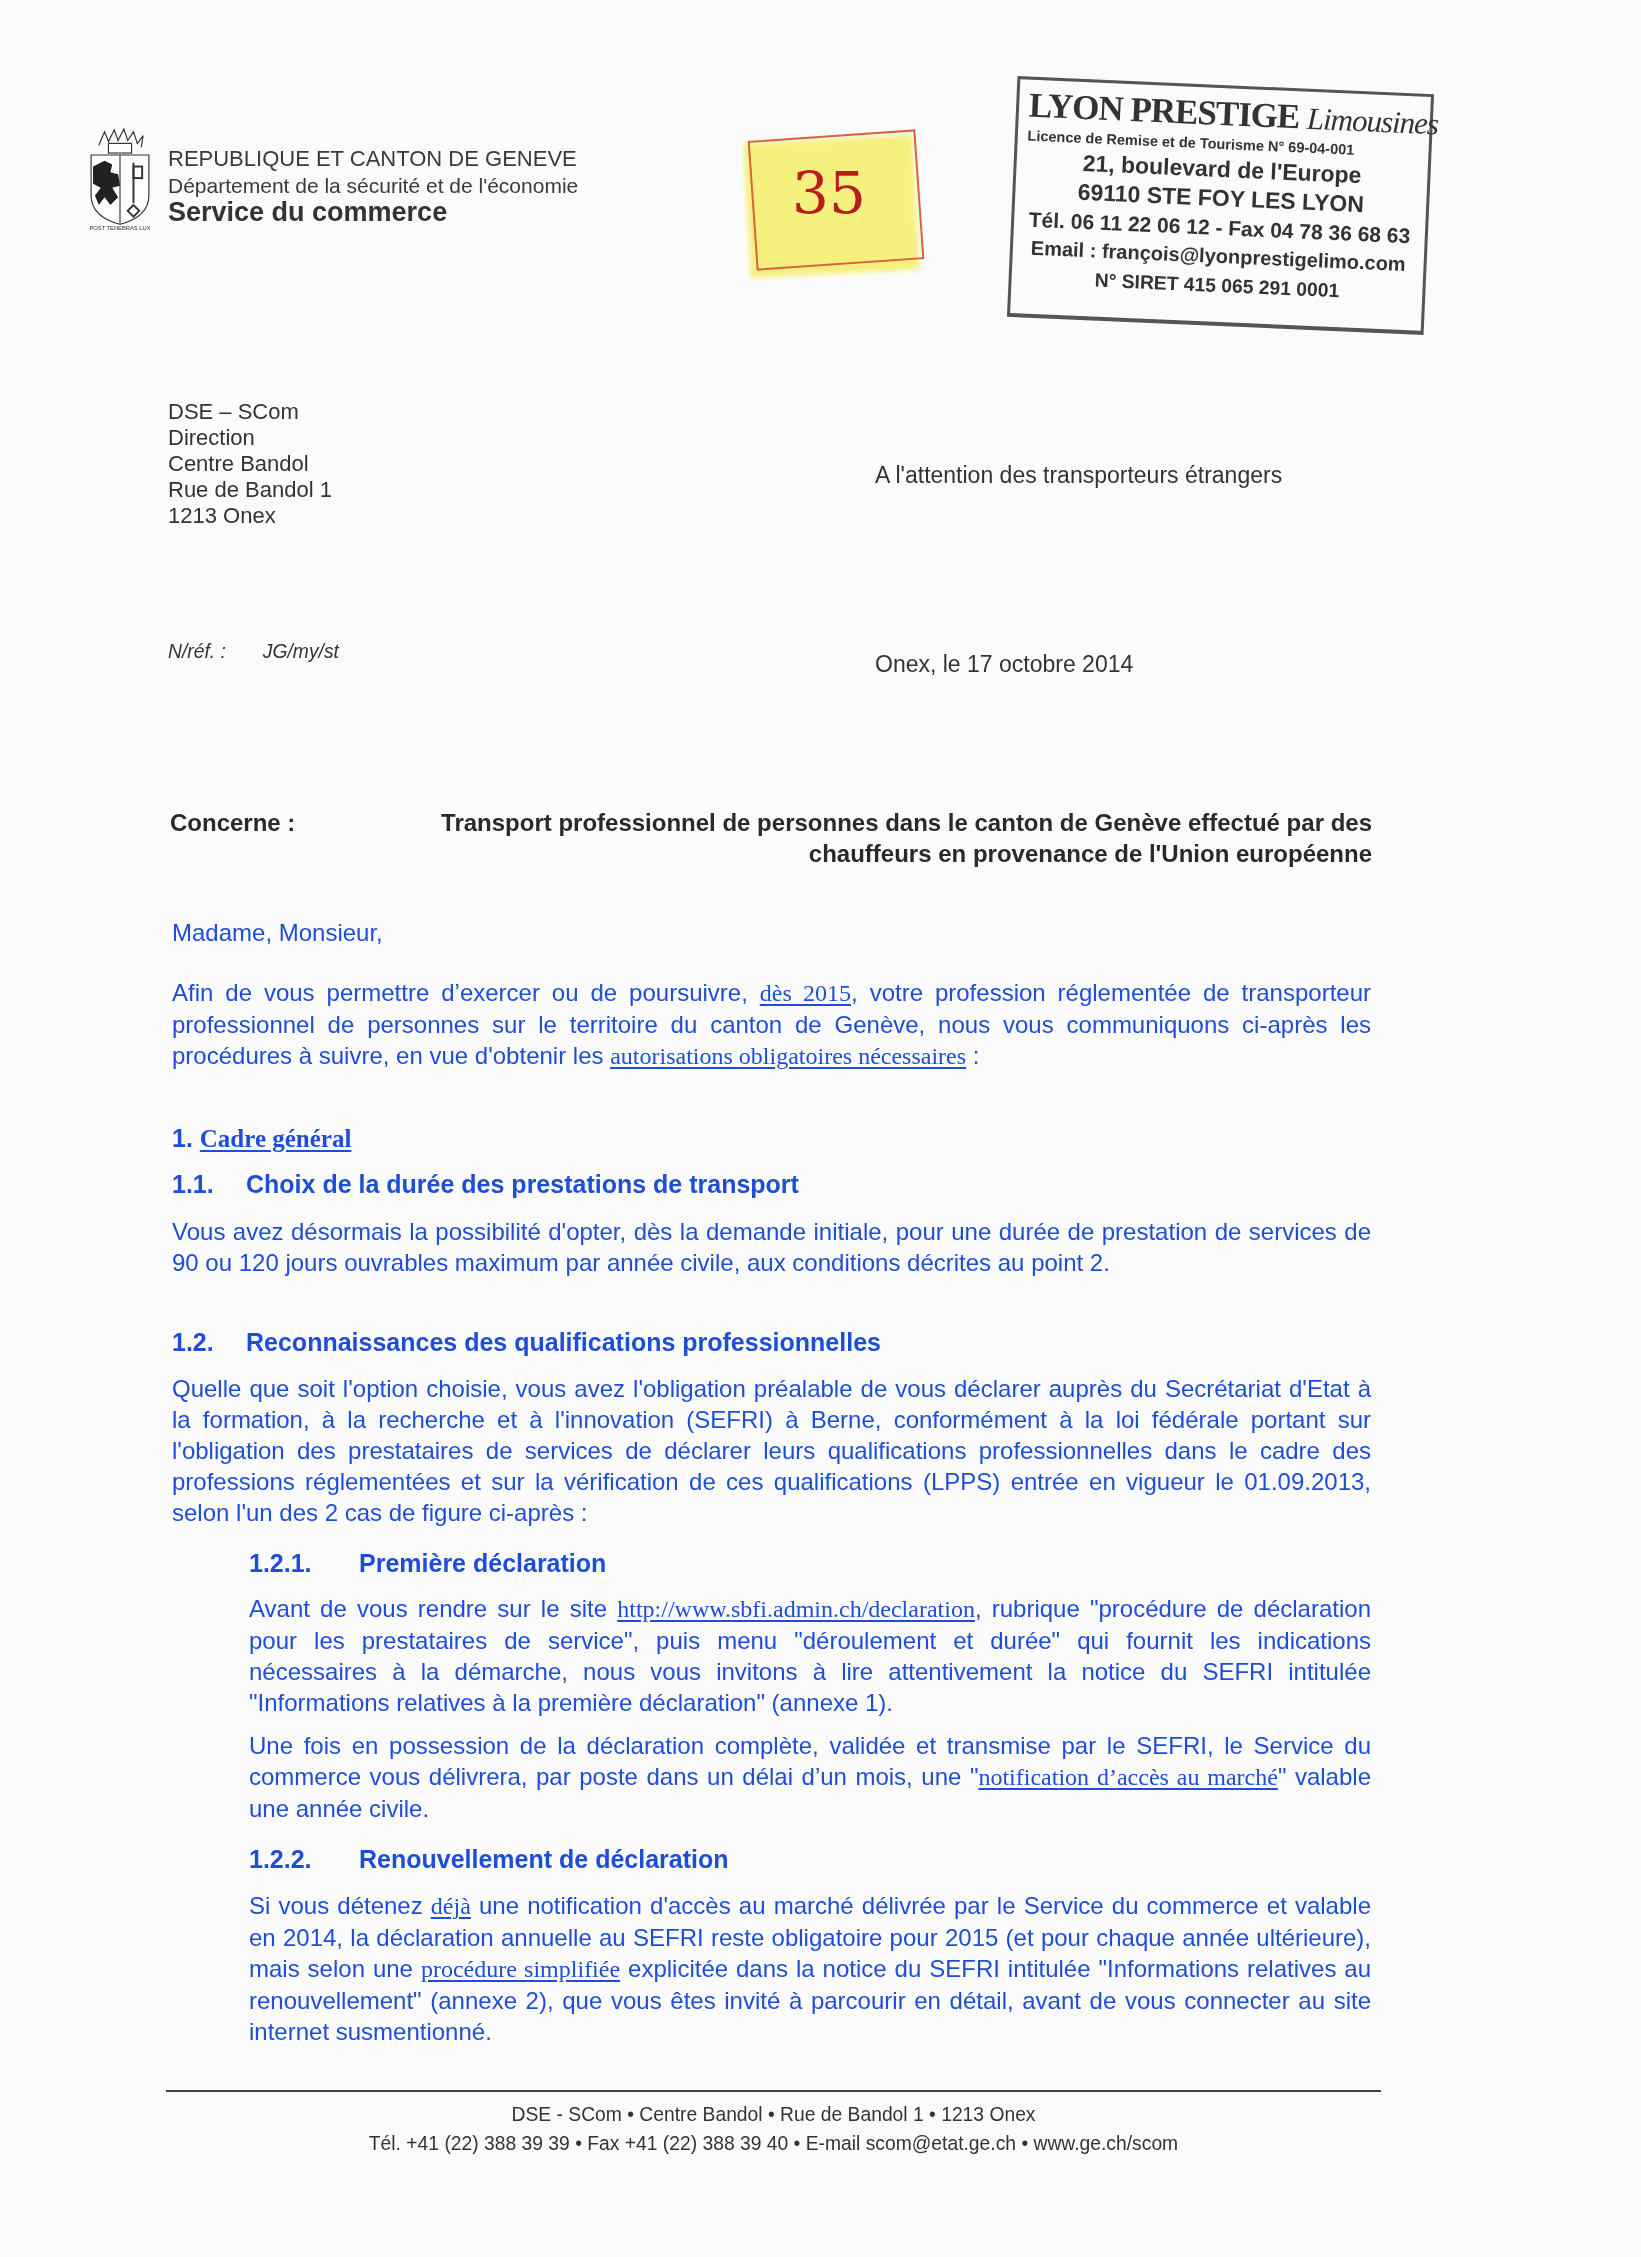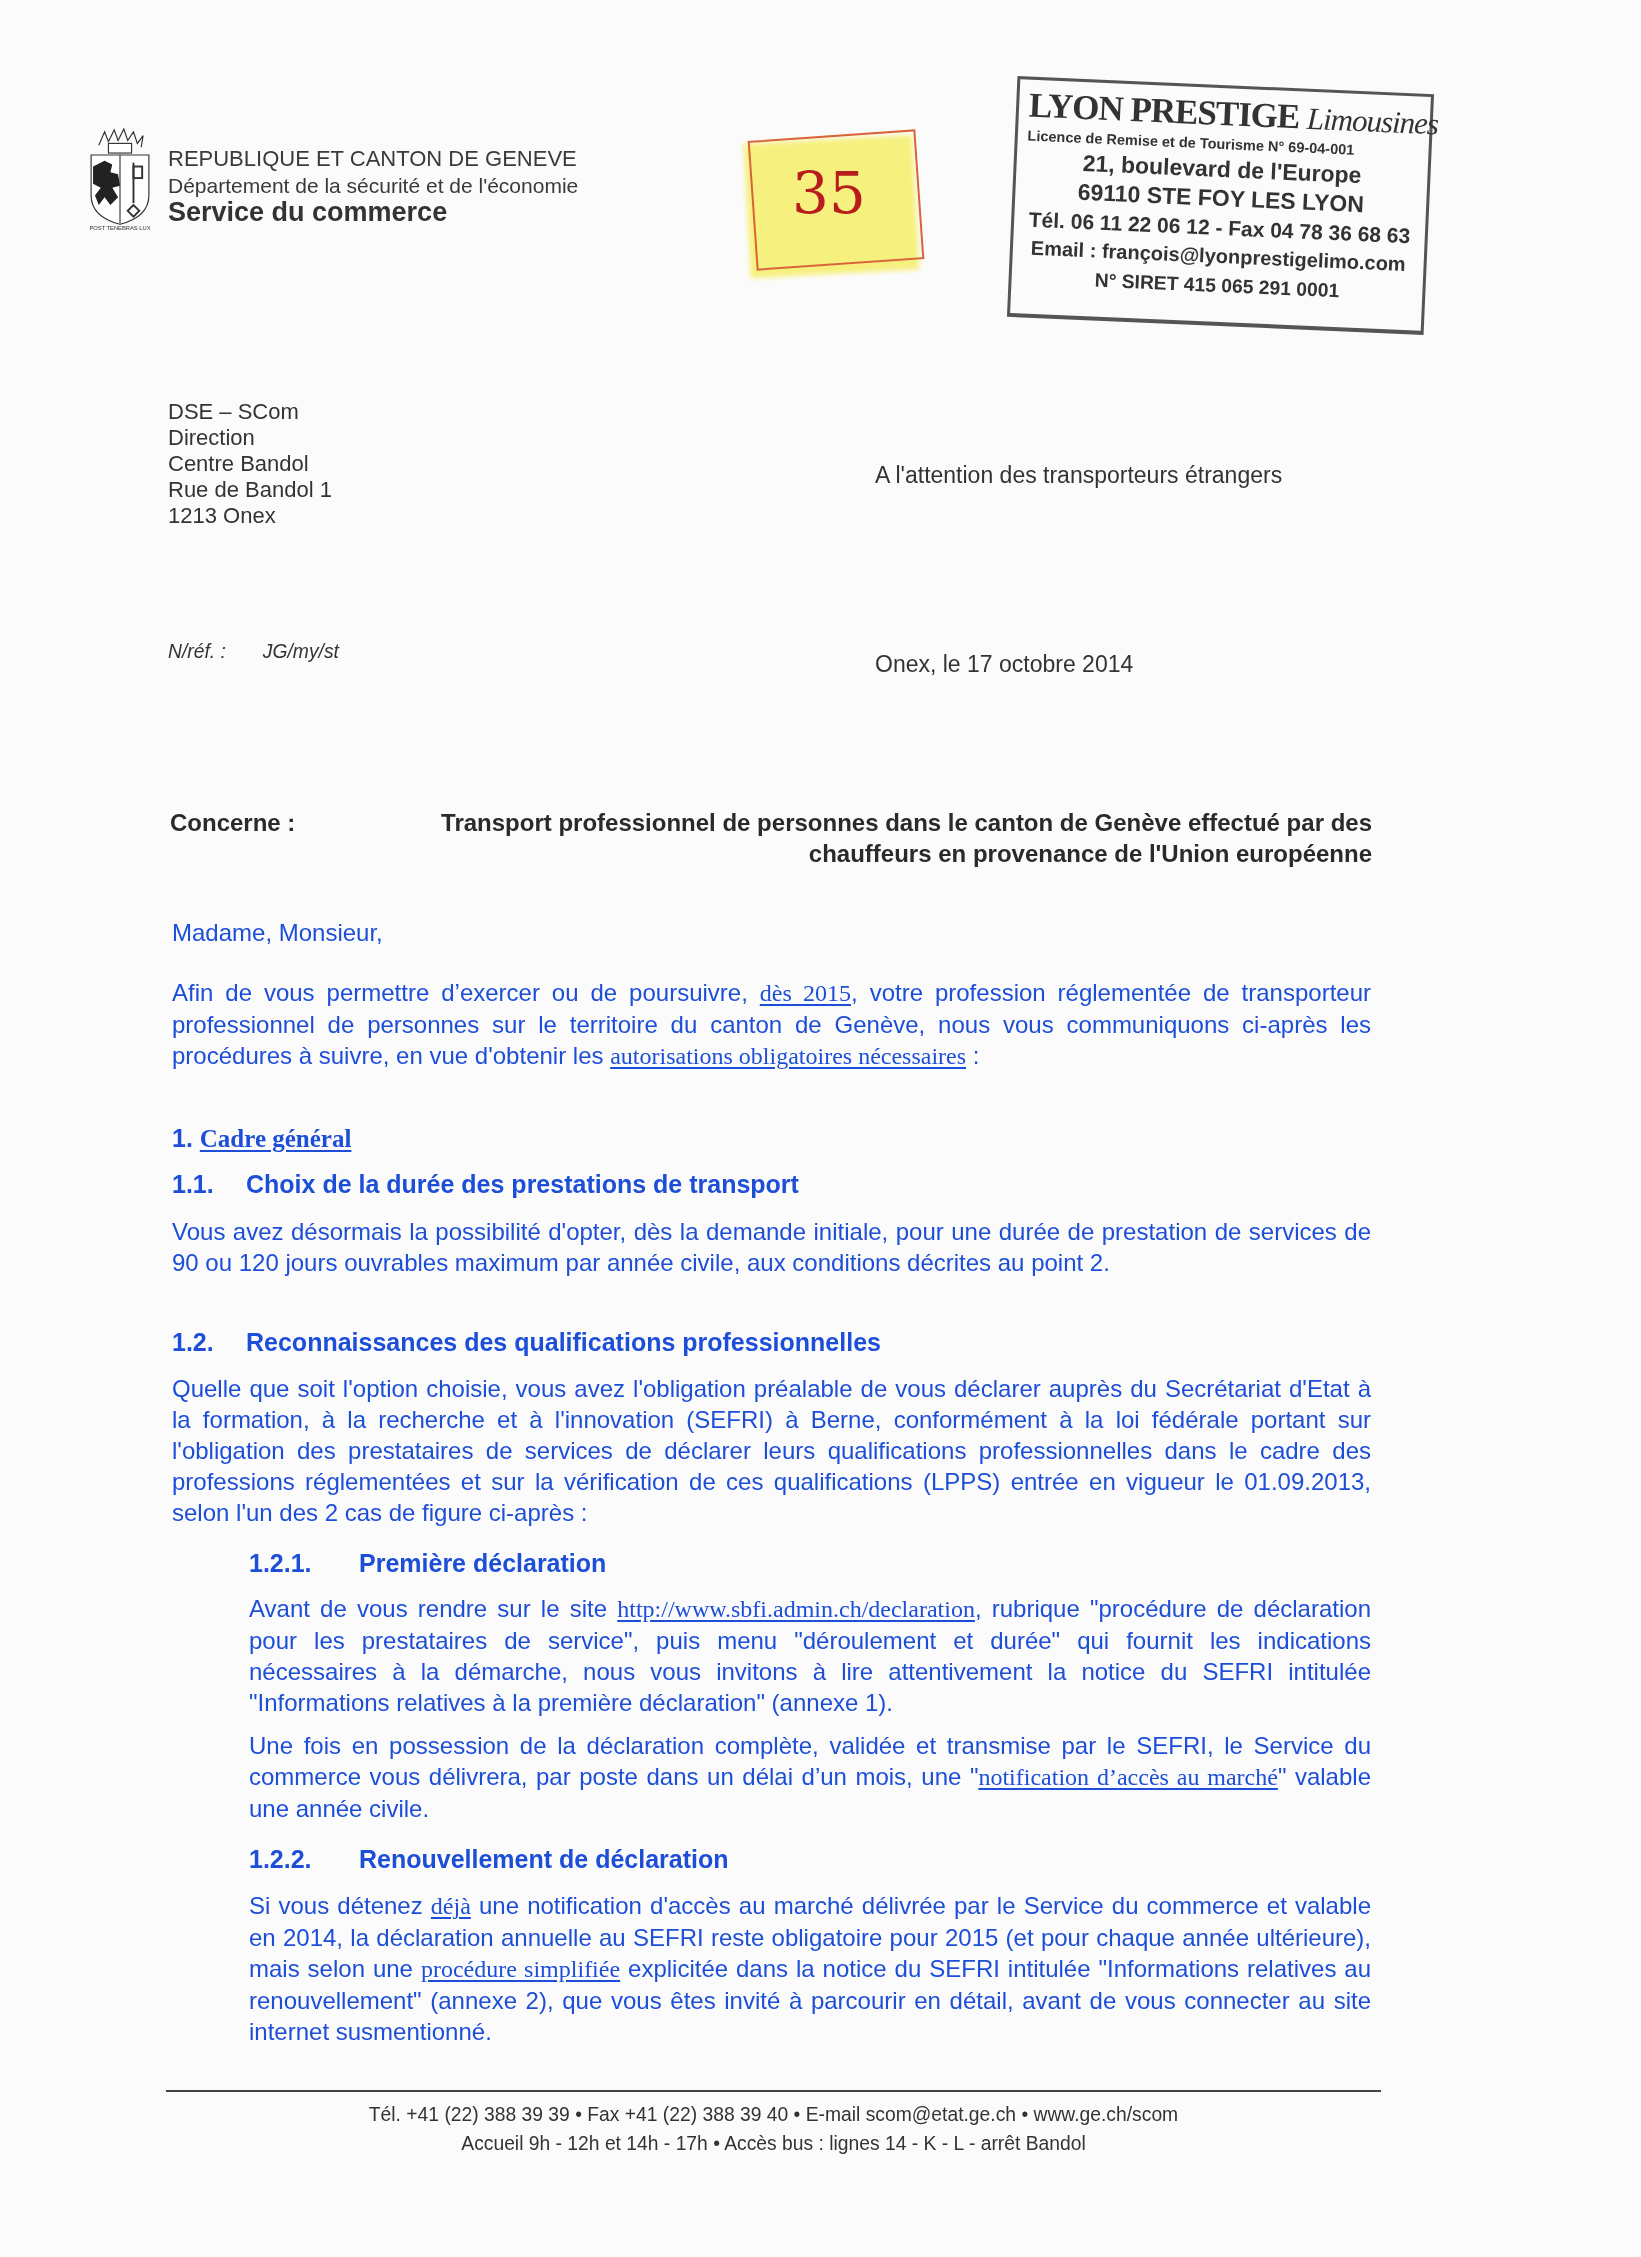--- a/index.html
+++ b/index.html
@@ -133,16 +133,16 @@
 
 <div class="abs body h2 h3" style="left:249px;width:1122px;top:1844px">
   <span class="n">1.2.2.</span><span>Renouvellement de déclaration</span>
 </div>
 <div class="abs body" style="left:249px;width:1122px;top:1890px">
   <span>Si vous détenez </span><u>déjà</u><span> une notification d'accès au marché délivrée par le Service du commerce et valable en 2014, la déclaration annuelle au SEFRI reste obligatoire pour 2015 (et pour chaque année ultérieure), mais selon une </span><u>procédure simplifiée</u><span> explicitée dans la notice du SEFRI intitulée "Informations relatives au renouvellement" (annexe 2), que vous êtes invité à parcourir en détail, avant de vous connecter au site internet susmentionné.</span>
 </div>
 
 <div class="abs footer-rule"></div>
 <div class="abs footer">
+  <div>DSE - SCom • Centre Bandol • Rue de Bandol 1 • 1213 Onex</div>
   <div>Tél. +41 (22) 388 39 39 • Fax +41 (22) 388 39 40 • E-mail scom@etat.ge.ch • www.ge.ch/scom</div>
-  <div>Accueil 9h - 12h et 14h - 17h • Accès bus : lignes 14 - K - L - arrêt Bandol</div>
 </div>
 
 
 </body></html>

